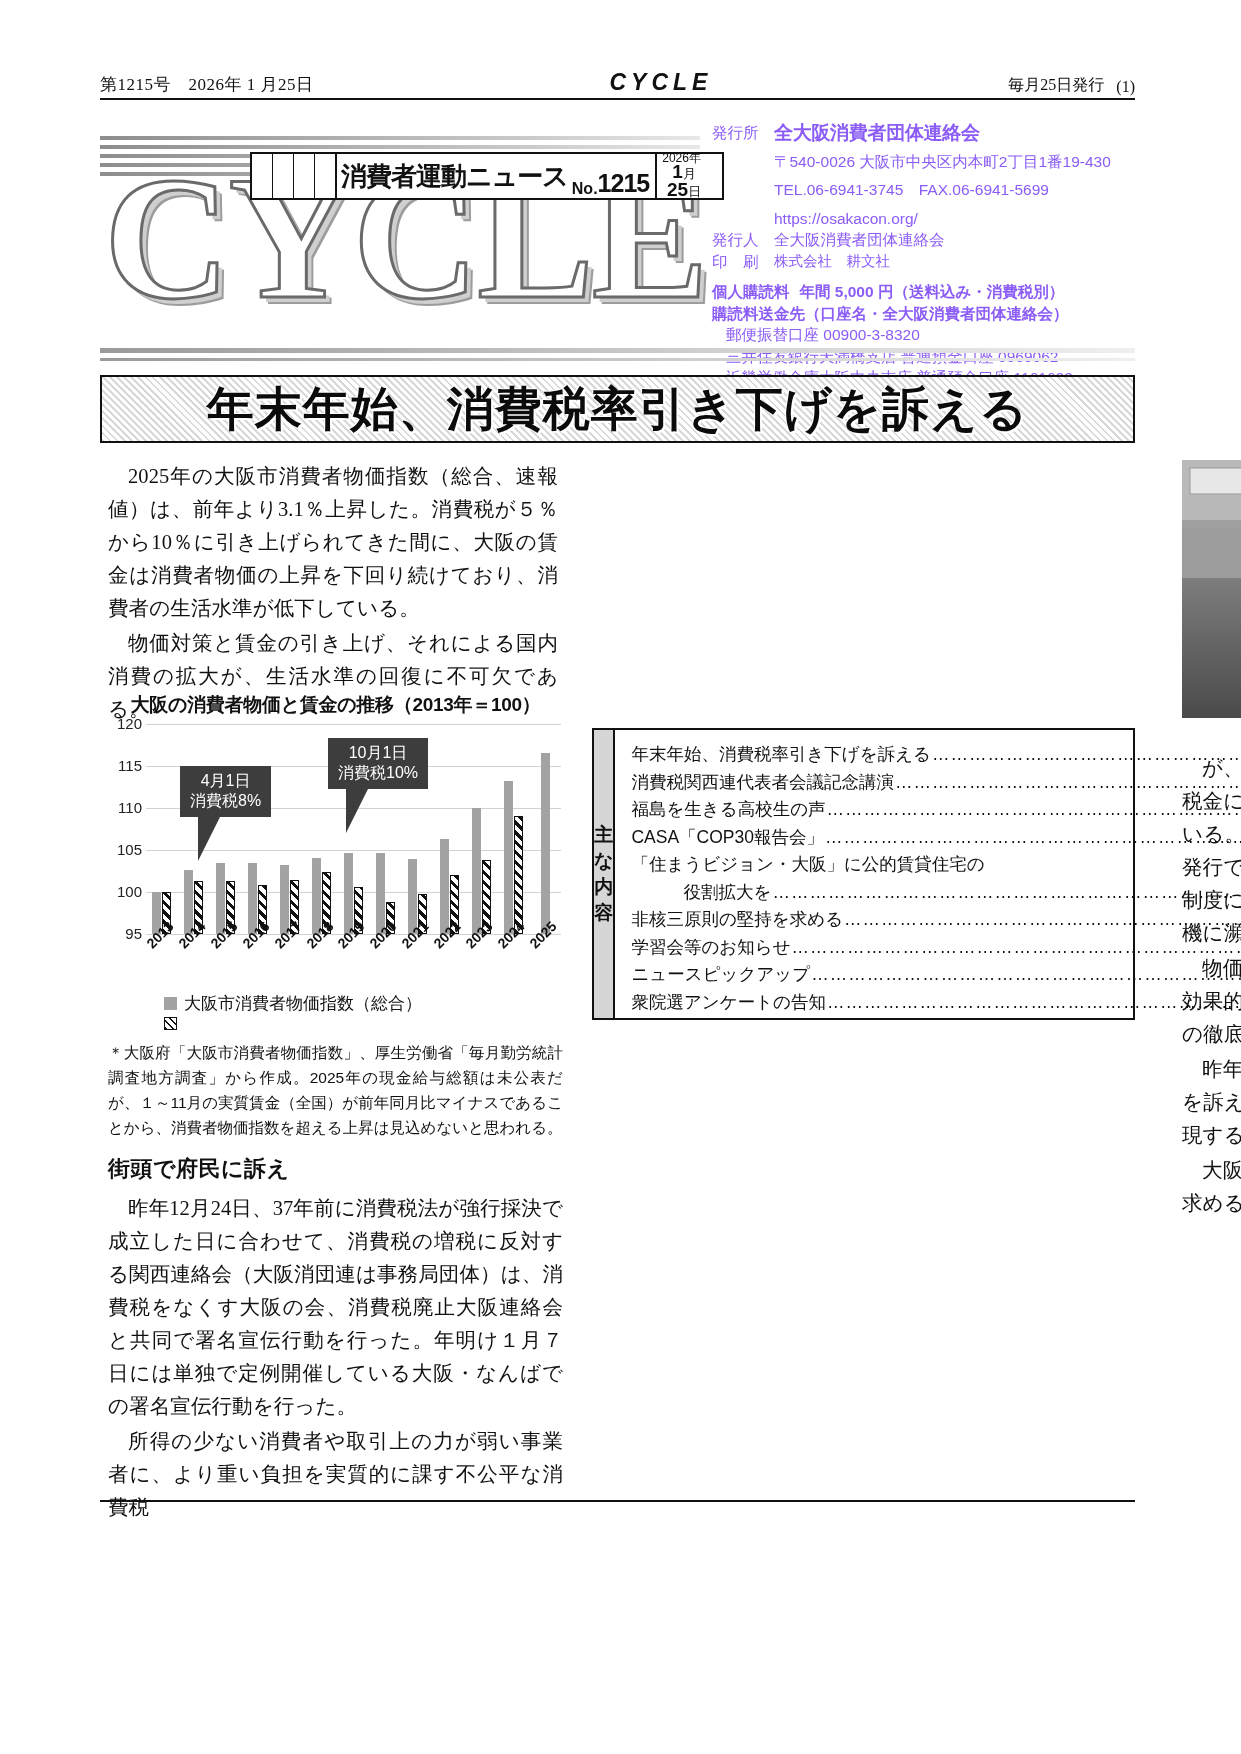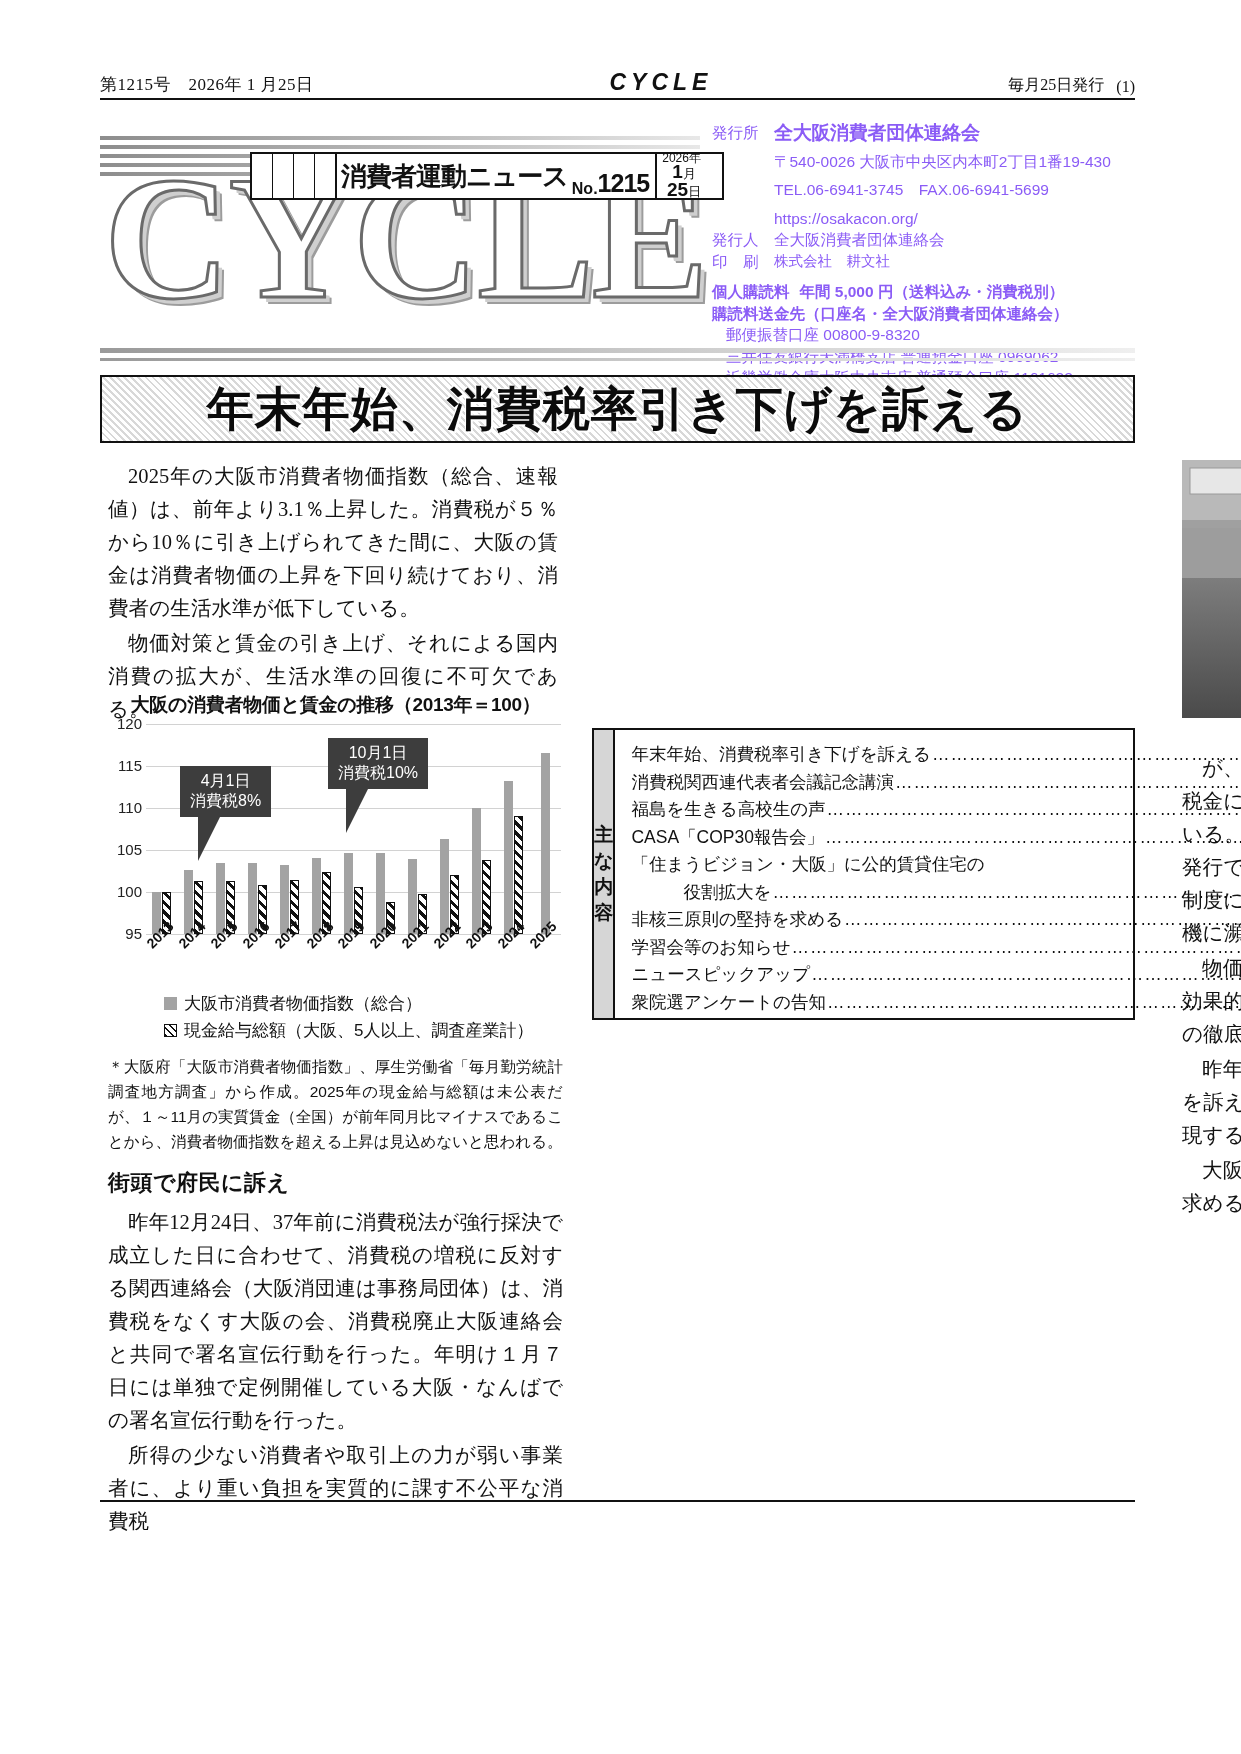--- a/index.html
+++ b/index.html
@@ -218,21 +218,21 @@
       <div class="row">
         <span class="lbl">印　刷</span>
         <span class="small">株式会社　耕文社</span>
       </div>
       <div class="gap"></div>
       <div class="row b">
         <span style="width:auto">個人購読料</span>
         <span>年間 5,000 円（送料込み・消費税別）</span>
       </div>
       <div class="b">購読料送金先（口座名・全大阪消費者団体連絡会）</div>
-      <div class="ind2">郵便振替口座 00800-9-8320</div>
+      <div class="ind2">郵便振替口座 00900-3-8320</div>
       <div class="ind2">三井住友銀行天満橋支店 普通預金口座 0969062</div>
       <div class="ind2">近畿労働金庫大阪中央支店 普通預金口座 1161622</div>
     </div>
   </div>
 
   <div class="grule" style="top:348px"></div>
   <div class="grule" style="top:358px;height:3px"></div>
 
   <div class="headline">
     <span>年末年始、消費税率引き下げを訴える</span>
@@ -367,21 +367,20 @@
           </div>
       </div>
 
       <div class="legend">
         <div class="li">
           <span class="sw cpi"></span>
           <span>大阪市消費者物価指数（総合）</span>
         </div>
         <div class="li">
           <span class="sw wage"></span>
-          <span>現金給与総額（大阪、5人以上、調査産業計）</span>
         </div>
       </div>
 
       <div class="note">＊大阪府「大阪市消費者物価指数」、厚生労働省「毎月勤労統計調査地方調査」から作成。2025年の現金給与総額は未公表だが、１～11月の実質賃金（全国）が前年同月比マイナスであることから、消費者物価指数を超える上昇は見込めないと思われる。</div>
 
       <div class="subhead">街頭で府民に訴え</div>
       <p class="body-p">昨年12月24日、37年前に消費税法が強行採決で成立した日に合わせて、消費税の増税に反対する関西連絡会（大阪消団連は事務局団体）は、消費税をなくす大阪の会、消費税廃止大阪連絡会と共同で署名宣伝行動を行った。年明け１月７日には単独で定例開催している大阪・なんばでの署名宣伝行動を行った。</p>
       <p class="body-p">所得の少ない消費者や取引上の力が弱い事業者に、より重い負担を実質的に課す不公平な消費税</p>
     </div>
   </div>

